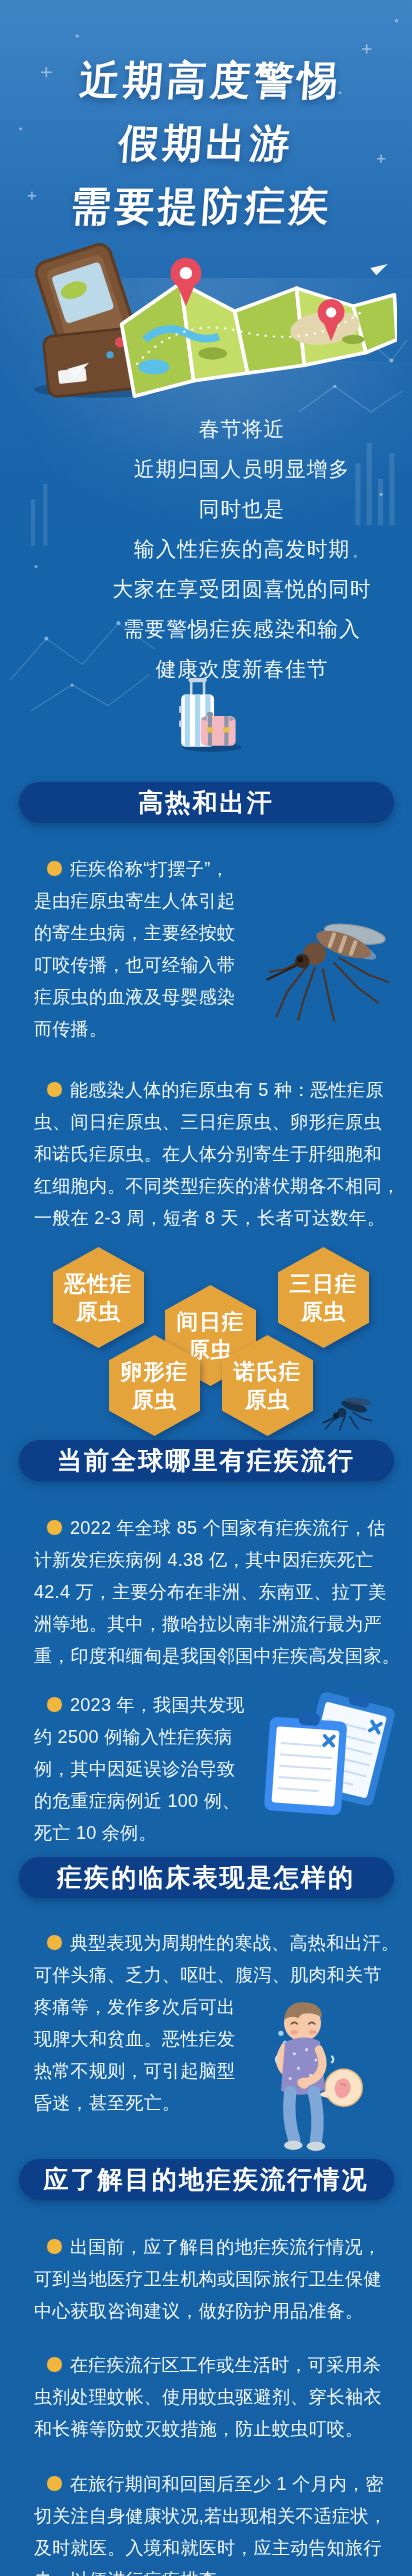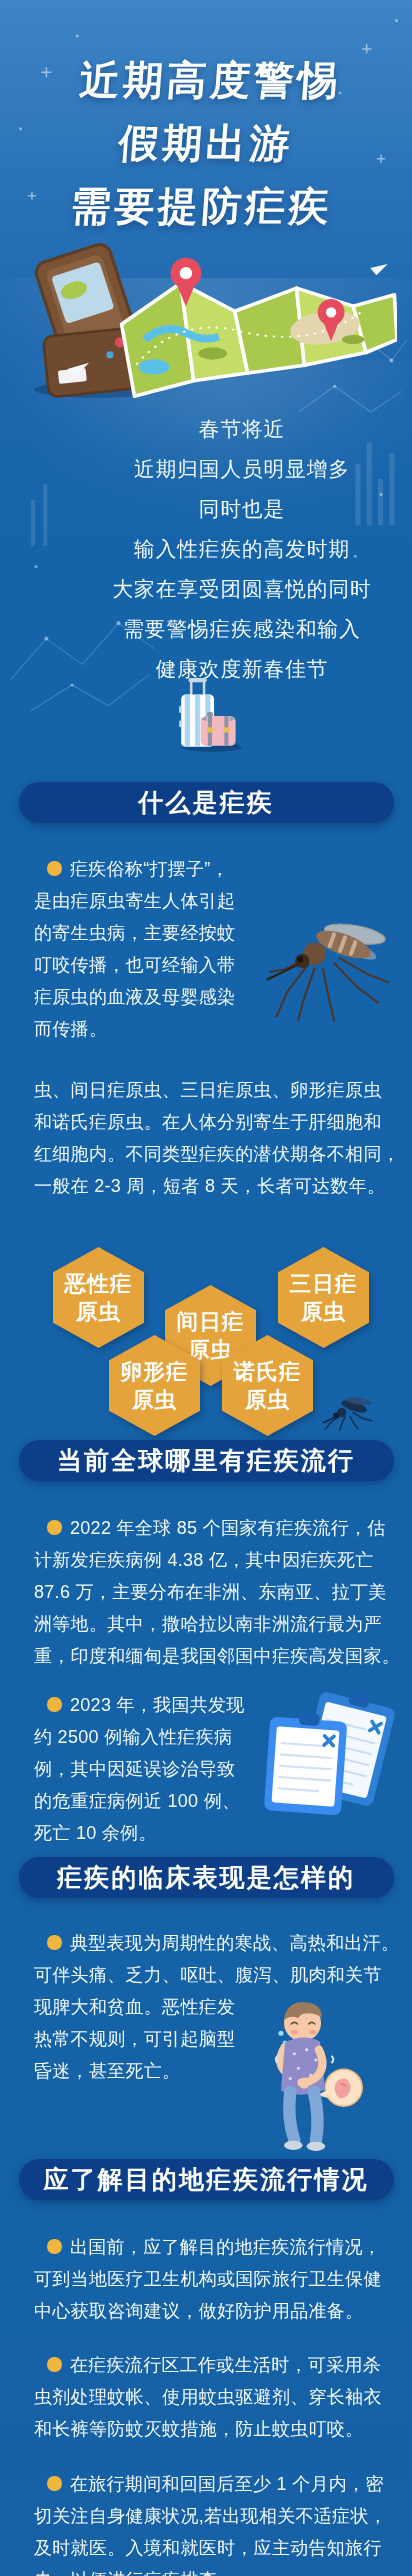--- a/index.html
+++ b/index.html
@@ -161,21 +161,21 @@
       <rect x="48" y="78" width="68" height="58" rx="10" fill="#f3b8c0"></rect>
       <rect x="62" y="78" width="8" height="58" fill="#8a93a8"></rect>
       <rect x="94" y="78" width="8" height="58" fill="#8a93a8"></rect>
       <rect x="60" y="100" width="12" height="10" rx="2" fill="#e8c04a"></rect>
       <rect x="92" y="100" width="12" height="10" rx="2" fill="#e8c04a"></rect>
       <path d="M48 84 l12 -6 v10 z" fill="#9aa3b5"></path>
       <path d="M116 84 l-12 -6 v10 z" fill="#9aa3b5"></path>
     </g>
   </svg>
 
-  <div class="pill" style="top:782px">什么是疟疾</div>
+  <div class="pill" style="top:782px">高热和出汗</div>
 
   <div class="para" style="top:853px;left:34px;width:229px">
       <div class="tline"><span class="dot"></span>疟疾俗称“打摆子”，</div>
       <div class="tline">是由疟原虫寄生人体引起</div>
       <div class="tline">的寄生虫病，主要经按蚊</div>
       <div class="tline">叮咬传播，也可经输入带</div>
       <div class="tline">疟原虫的血液及母婴感染</div>
       <div class="tline">而传播。</div>
     </div>
 
@@ -196,20 +196,21 @@
       <rect x="162" y="74" width="8" height="36" rx="4"></rect>
       <rect x="184" y="76" width="8" height="32" rx="4"></rect>
     </g>
     <circle cx="112" cy="110" r="22" fill="#6e4f3a"></circle>
     <circle cx="88" cy="124" r="14" fill="#402c1f"></circle>
     <circle cx="84" cy="121" r="6" fill="#1f140d"></circle>
     <path d="M78 132 L20 160" stroke="#2e1f15" stroke-width="4" stroke-linecap="round"></path>
   </svg>
 
   <div class="para" style="top:1074px;left:34px;width:361px">
+      <div class="tline"><span class="dot"></span>能感染人体的疟原虫有 5 种：恶性疟原</div>
       <div class="tline">虫、间日疟原虫、三日疟原虫、卵形疟原虫</div>
       <div class="tline">和诺氏疟原虫。在人体分别寄生于肝细胞和</div>
       <div class="tline">红细胞内。不同类型疟疾的潜伏期各不相同，</div>
       <div class="tline">一般在 2-3 周，短者 8 天，长者可达数年。</div>
     </div>
 
   <div class="hexwrap" style="left:53px;top:1247px">
     <div class="hex">
         <div class="tline">恶性疟</div>
         <div class="tline">原虫</div>
@@ -252,21 +253,21 @@
     <circle cx="42" cy="44" r="9" fill="#16314f"></circle>
     <circle cx="31" cy="50" r="6" fill="#0e2338"></circle>
     <path d="M27 54 L6 64" stroke="#0e2338" stroke-width="3" stroke-linecap="round"></path>
   </svg>
 
   <div class="pill" style="top:1440px">当前全球哪里有疟疾流行</div>
 
   <div class="para" style="top:1512px;left:34px;width:361px">
       <div class="tline"><span class="dot"></span>2022 年全球 85 个国家有疟疾流行，估</div>
       <div class="tline">计新发疟疾病例 4.38 亿，其中因疟疾死亡</div>
-      <div class="tline">87.6 万，主要分布在非洲、东南亚、拉丁美</div>
+      <div class="tline">42.4 万，主要分布在非洲、东南亚、拉丁美</div>
       <div class="tline">洲等地。其中，撒哈拉以南非洲流行最为严</div>
       <div class="tline">重，印度和缅甸是我国邻国中疟疾高发国家。</div>
     </div>
 
   <div class="para" style="top:1689px;left:34px;width:229px">
       <div class="tline"><span class="dot"></span>2023 年，我国共发现</div>
       <div class="tline">约 2500 例输入性疟疾病</div>
       <div class="tline">例，其中因延误诊治导致</div>
       <div class="tline">的危重症病例近 100 例、</div>
       <div class="tline">死亡 10 余例。</div>
@@ -306,20 +307,21 @@
       </g>
       <rect x="74" y="46" width="40" height="24" rx="9" fill="#1b5fb0"></rect>
     </g>
   </svg>
 
   <div class="pill" style="top:1857px">疟疾的临床表现是怎样的</div>
 
   <div class="para" style="top:1927px;left:34px;width:361px">
       <div class="tline"><span class="dot"></span>典型表现为周期性的寒战、高热和出汗。</div>
       <div class="tline">可伴头痛、乏力、呕吐、腹泻、肌肉和关节</div>
+      <div class="tline">疼痛等，发作多次后可出</div>
       <div class="tline">现脾大和贫血。恶性疟发</div>
       <div class="tline">热常不规则，可引起脑型</div>
       <div class="tline">昏迷，甚至死亡。</div>
     </div>
 
   <svg class="abs" style="left:255px;top:1990px;width:111px;height:162px" viewBox="0 0 215 315">
     <g>
       <circle cx="172" cy="190" r="36" fill="#fbe3c8" stroke="#e8b87f" stroke-width="3"></circle>
       <polygon points="138,196 120,204 142,210" fill="#fbe3c8"></polygon>
       <path d="M160 176 q18 -10 24 6 q5 14 -6 24 q-12 10 -20 -2 q-8 -14 2 -28z" fill="#f2a0a0"></path>

